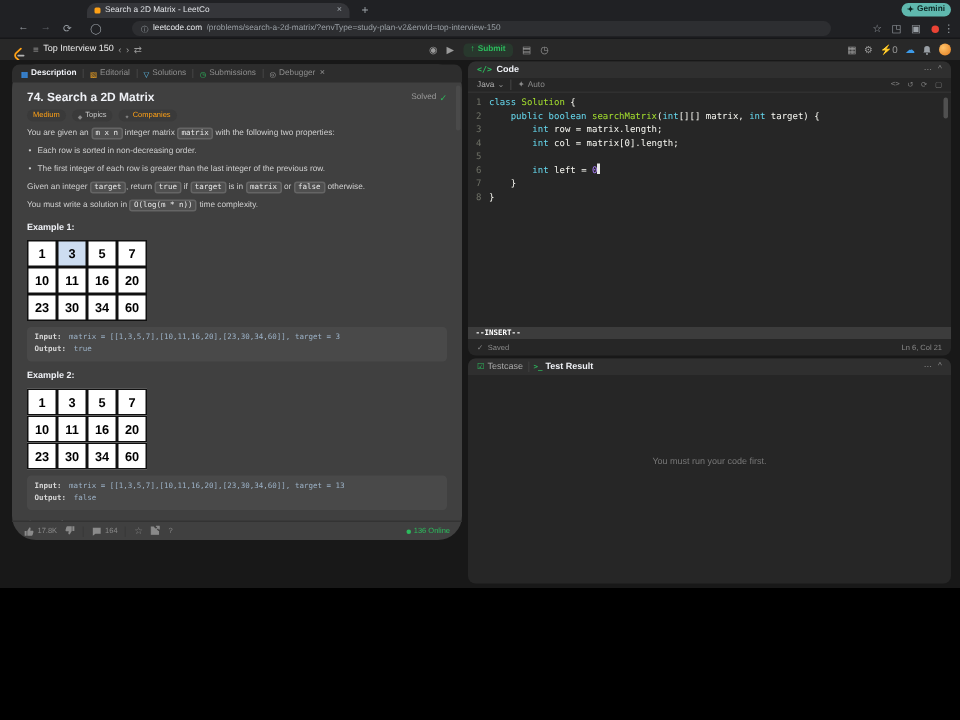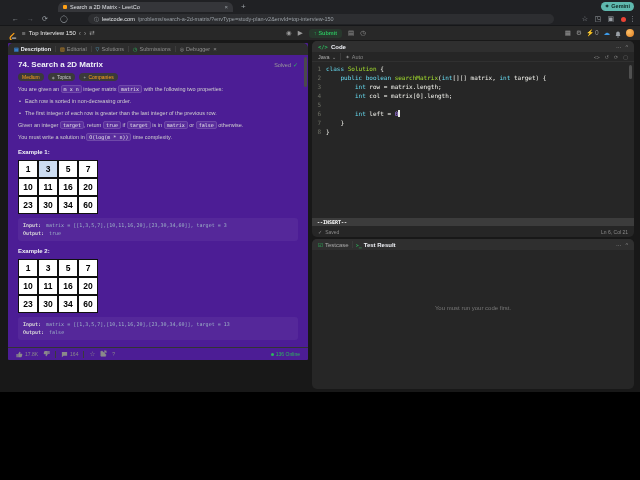--- a/index.html
+++ b/index.html
@@ -43,21 +43,21 @@
   #submitbtn { height:9px; background:#28382d; border-radius:3px; padding:0 5px; gap:2px;
                font-size:5.5px; color:#2cbb5d; font-weight:bold; }
   #navright { right:6px; top:0; height:14px; gap:5px; }
   #avatar { width:8px; height:8px; border-radius:50%;
             background:radial-gradient(circle at 35% 35%, #ffc268, #e07c1f); }
 
   
   #page { left:0; top:40px; width:640px; height:352px; background:#181818; }
 
   
-  #lpanel { left:8px; top:3px; width:300px; height:317px; background:#4c1d95; border-radius:1px; }
+  #lpanel { left:8px; top:3px; width:300px; height:317px; background:#404040; border-radius:16px; }
   #lphead { left:0; top:0; right:0; height:12px; background:#2d2d2d; border-radius:5px 5px 0 0;
             padding:0 6px; gap:4px; overflow:hidden; }
   .ptab { display:flex; align-items:center; gap:2px; font-size:5.5px; color:#8f8f8f; }
   .ptab.active { color:#eff1f6; font-weight:bold; }
   .ptab-ic { font-size:5px; }
   .ptab-x { color:#8f8f8f; font-size:6px; margin-left:1px; }
   .ptab-dv { width:1px; height:6px; background:#3d3d3d; }
   #lpbody { left:0; top:12px; right:0; bottom:13px; padding:5px 10px; overflow:hidden; }
   #titlerow { justify-content:space-between; }
   #ptitle { font-size:8px; font-weight:bold; color:#eff1f6; }

